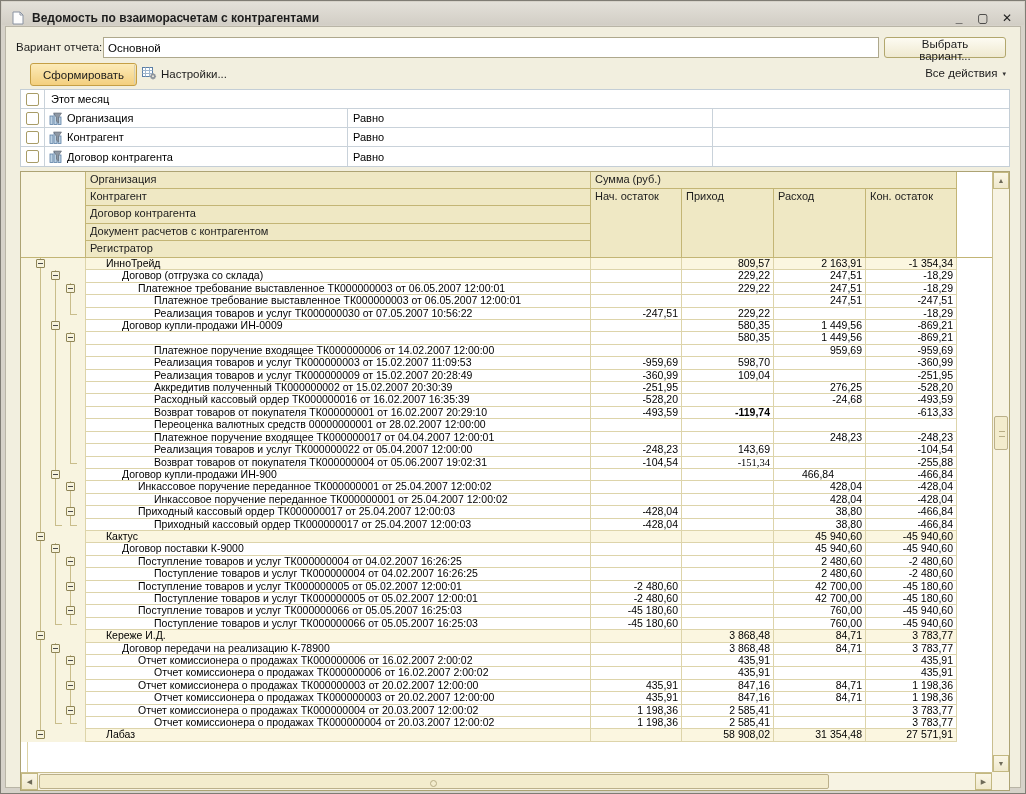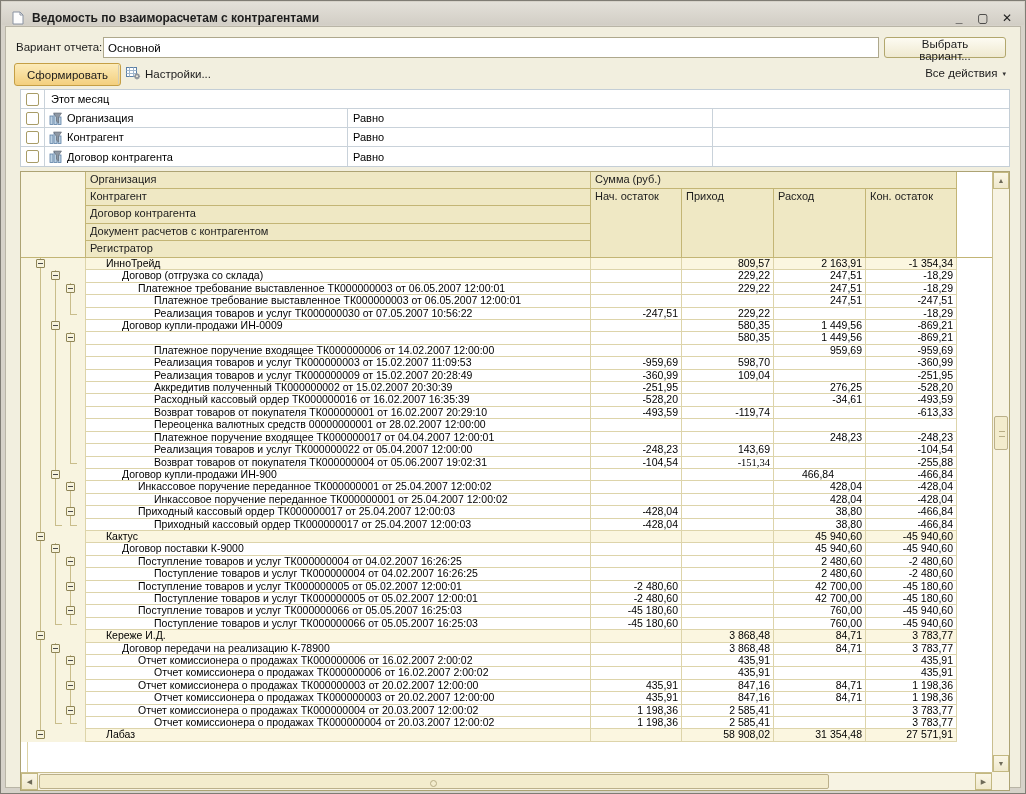--- a/index.html
+++ b/index.html
@@ -19,21 +19,21 @@
   .form { position:absolute; left:4px; top:25px; right:4px; bottom:5px;
     background:#F2EFDF; border:1px solid #B9B5A6; }
   .variant-row { position:absolute; left:0; top:10px; right:0; height:22px; }
   .variant-label { position:absolute; left:10px; top:4px; font-size:11.5px; color:#1c1c1c; }
   .variant-input { position:absolute; left:97px; top:0; width:776px; height:21px;
     border:1px solid #AEA88C; background:#fff; font-size:11.5px; padding:0 4px;
     font-family:"Liberation Sans",sans-serif; color:#000; }
   .btn { font-size:11.5px; color:#1c1c1c; border:1px solid #B2A76D; border-radius:3px;
     background:linear-gradient(#FDFBF2,#EFE9D0); padding:0 10px; height:21px; cursor:default; }
   .btn-choose { position:absolute; right:14px; top:0; width:122px; }
-  .actions-row { position:absolute; left:0; top:36px; right:0; height:24px; }
+  .actions-row { position:absolute; left:16px; top:36px; right:0; height:24px; }
   .btn-generate { position:absolute; left:8px; top:0; height:23px; padding:0 12px;
     background:linear-gradient(#FCEBB9,#F3CF7E); border:1px solid #C59F45; border-radius:3px;
     font-size:11.5px; color:#1c1c1c; }
   .toolbar-sep { position:absolute; left:112px; top:2px; width:1px; height:19px; background:#D4CEB4; }
   .settings { position:absolute; left:120px; top:3px; display:flex; align-items:center; gap:4px;
     font-size:11.5px; color:#1c1c1c; cursor:default; }
   .all-actions { position:absolute; right:14px; top:4px; font-size:11.5px; color:#1c1c1c;
     display:flex; align-items:center; gap:5px; cursor:default; }
   .all-actions .tri { font-size:7px; color:#333; padding-top:2px; }
   
@@ -372,33 +372,33 @@
             </div>
             <div class="r-row">
               <div class="cell tree">
                 <div class="tl" style="left: 19px; top: 0px; bottom: 0px;"></div>
                 <div class="tl" style="left: 34px; top: 0px; bottom: 0px;"></div>
                 <div class="tl" style="left: 49px; top: 0px; bottom: 0px;"></div>
               </div>
               <div class="cell name" style="padding-left: 68px;">Расходный кассовый ордер ТК000000016 от 16.02.2007 16:35:39</div>
               <div class="cell num" style="width: 91px;">-528,20</div>
               <div class="cell num" style="width: 92px;"></div>
-              <div class="cell num" style="width: 92px;">-34,61</div>
+              <div class="cell num" style="width: 92px;">-24,68</div>
               <div class="cell num" style="width: 91px;">-493,59</div>
               <div class="cell fill"></div>
             </div>
             <div class="r-row">
               <div class="cell tree">
                 <div class="tl" style="left: 19px; top: 0px; bottom: 0px;"></div>
                 <div class="tl" style="left: 34px; top: 0px; bottom: 0px;"></div>
                 <div class="tl" style="left: 49px; top: 0px; bottom: 0px;"></div>
               </div>
               <div class="cell name" style="padding-left: 68px;">Возврат товаров от покупателя ТК000000001 от 16.02.2007 20:29:10</div>
               <div class="cell num" style="width: 91px;">-493,59</div>
-              <div class="cell num" style="width: 92px;">-119,74</div>
+              <div class="cell num" style="width: 92px; font-weight: bold;">-119,74</div>
               <div class="cell num" style="width: 92px;"></div>
               <div class="cell num" style="width: 91px;">-613,33</div>
               <div class="cell fill"></div>
             </div>
             <div class="r-row">
               <div class="cell tree">
                 <div class="tl" style="left: 19px; top: 0px; bottom: 0px;"></div>
                 <div class="tl" style="left: 34px; top: 0px; bottom: 0px;"></div>
                 <div class="tl" style="left: 49px; top: 0px; bottom: 0px;"></div>
               </div>

